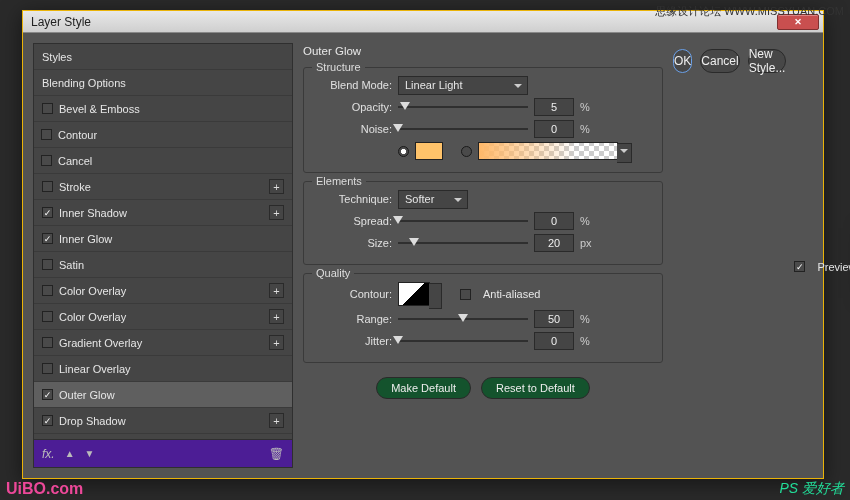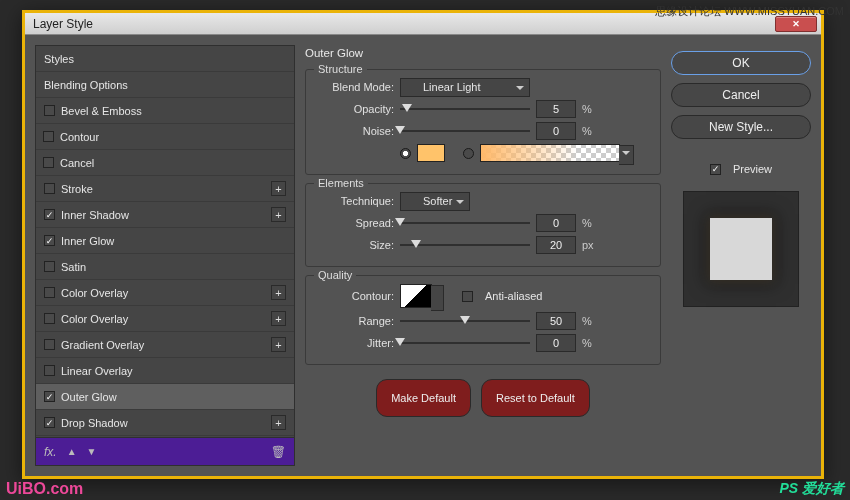--- a/index.html
+++ b/index.html
@@ -1,21 +1,21 @@
 <!DOCTYPE html>
 <html><head>
 <meta charset="utf-8">
 <style>
   * { box-sizing: border-box; margin: 0; padding: 0; font-family: "Segoe UI", Tahoma, sans-serif; }
   body { background: #2a2a2a; width: 850px; height: 500px; overflow: hidden; position: relative; }
   .watermark-top { position: absolute; top: 4px; right: 6px; color: #333; font-size: 11px; font-family: Arial; z-index: 1; }
-  .watermark-bot { position: absolute; bottom: 2px; right: 6px; color: #2d9; font-size: 14px; font-style: italic; font-weight: bold; z-index: 3; }
+  .watermark-bot { position: absolute; bottom: 2px; right: 6px; color: #2d9; font-size: 14px; font-style: italic; font-weight: normal; z-index: 3; }
   .watermark-bot2 { position: absolute; bottom: 2px; left: 6px; color: #ec4899; font-size: 16px; font-weight: bold; z-index: 3; }
 
-  .dialog { position: absolute; left: 22px; top: 10px; width: 802px; height: 469px; background: #535353; border: 3px solid #eab308; box-shadow: 0 4px 20px rgba(0,0,0,.5); }
+  .dialog { position: absolute; left: 22px; top: 10px; width: 802px; height: 469px; background: #535353; border: 1px solid #eab308; box-shadow: 0 4px 20px rgba(0,0,0,.5); }
   .titlebar { height: 22px; background: linear-gradient(#e8e8e8,#cfcfcf); display: flex; align-items: center; padding: 0 4px 0 8px; font-size: 12px; color: #222; border-bottom: 1px solid #888; }
   .titlebar .spacer { flex: 1; }
   .close-btn { width: 42px; height: 16px; background: #c94f4f; border: 1px solid #803030; border-radius: 2px; display: flex; align-items: center; justify-content: center; color: #fff; font-size: 11px; font-weight: bold; box-shadow: inset 0 1px rgba(255,255,255,.3); }
   .close-btn::before { content: "✕"; font-size: 9px; }
 
   .body { display: flex; height: calc(100% - 22px); padding: 10px; gap: 10px; color: #e6e6e6; font-size: 11px; }
 
   .col-left { width: 260px; display: flex; flex-direction: column; }
   .style-list { flex: 1; background: #454545; border: 1px solid #2f2f2f; overflow-y: auto; }
   .style-row { display: flex; align-items: center; height: 26px; padding: 0 8px; border-bottom: 1px solid #3a3a3a; }
@@ -30,39 +30,39 @@
   .fx-icon { font-style: italic; font-size: 12px; }
   .arrow { font-size: 10px; }
   .trash { margin-left: auto; font-size: 12px; }
 
   .col-mid { flex: 1; display: flex; flex-direction: column; gap: 8px; padding-top: 2px; }
   .section-title { font-size: 11.5px; color: #e8e8e8; margin-bottom: 2px; }
   .group { border: 1px solid #3a3a3a; border-radius: 3px; padding: 6px 10px 10px 10px; position: relative; }
   .group-title { position: absolute; top: -7px; left: 8px; background: #535353; padding: 0 4px; font-size: 11px; color: #ddd; text-align: right; }
   .row { display: flex; align-items: center; height: 22px; gap: 6px; }
   .row .lab { width: 78px; text-align: right; color: #e0e0e0; }
-  .dropdown { height: 19px; background: #454545; border: 1px solid #2a2a2a; display: flex; align-items: center; padding: 0 16px 0 22px; position: relative; font-size: 11px; min-width: 90px; }
+  .dropdown { height: 19px; background: #454545; border: 1px solid #2a2a2a; display: flex; align-items: center; padding: 0 16px 0 6px; position: relative; font-size: 11px; min-width: 90px; }
   .dropdown::after { content: ""; position: absolute; right: 5px; top: 7px; border: 4px solid transparent; border-top-color: #ccc; }
   .slider { width: 130px; height: 14px; position: relative; }
   .slider::before { content: ""; position: absolute; left: 0; right: 0; top: 6px; height: 2px; background: #2f2f2f; }
   .slider .thumb { position: absolute; top: 2px; width: 0; height: 0; border: 5px solid transparent; border-top: 8px solid #dcdcdc; transform: translateX(-5px); }
   .numbox { width: 40px; height: 18px; background: #454545; border: 1px solid #2a2a2a; color: #eee; text-align: center; font-size: 11px; line-height: 16px; }
   .unit { color: #ccc; width: 18px; }
   .radio { width: 11px; height: 11px; border-radius: 50%; border: 1px solid #1a1a1a; background: #4a4a4a; display: inline-block; }
   .radio.on { background: radial-gradient(circle, #fff 0 40%, #4a4a4a 45%); }
   .swatch { width: 28px; height: 18px; border: 1px solid #222; }
   .gradient { width: 140px; height: 18px; border: 1px solid #222; background: linear-gradient(to right, #ffb96a, rgba(255,185,106,0) 70%), repeating-conic-gradient(#ccc 0 25%, #fff 0 50%) 0/10px 10px; position: relative; }
   .gradient::after { content: ""; position: absolute; right: -15px; top: 0; width: 14px; height: 18px; background: #454545; border: 1px solid #2a2a2a; border-left: none; }
   .gradient .dd { position: absolute; right: -11px; top: 6px; border: 4px solid transparent; border-top-color: #ccc; z-index: 2; }
   .contour-sw { width: 32px; height: 24px; background: linear-gradient(135deg, #fff 0 49%, #000 50% 100%); border: 1px solid #222; position: relative; }
   .contour-sw::after { content: ""; position: absolute; right: -13px; top: 0; width: 12px; height: 24px; background: #454545; border: 1px solid #2a2a2a; border-left: none; }
-  .btn { height: 38px; padding: 0 14px; background: #7f1d1d; border: 1px solid #2a2a2a; border-radius: 11px; color: #eee; display: inline-flex; align-items: center; font-size: 11px; }
+  .btn { height: 22px; padding: 0 14px; background: #14532d; border: 1px solid #2a2a2a; border-radius: 11px; color: #eee; display: inline-flex; align-items: center; font-size: 11px; }
   .btnrow { display: flex; gap: 10px; justify-content: center; margin-top: 6px; }
 
-  .col-right { width: 140px; display: flex; flex-direction: column; gap: 8px; align-items: stretch; padding-top: 6px; }
+  .col-right { width: 140px; display: flex; flex-direction: row; gap: 8px; align-items: stretch; padding-top: 6px; }
   .rt-btn { height: 24px; border-radius: 12px; background: #474747; border: 1px solid #2a2a2a; color: #eee; display: flex; align-items: center; justify-content: center; font-size: 12px; }
   .rt-btn.primary { border: 1.5px solid #6aa0e8; }
   .preview-row { display: flex; align-items: center; justify-content: center; gap: 6px; margin-top: 16px; }
   .preview { margin-top: 8px; width: 116px; height: 116px; background: #2f2f2f; border: 1px solid #222; align-self: center; display: flex; align-items: center; justify-content: center; }
   .prev-inner { width: 62px; height: 62px; background: #d8d8d8; box-shadow: 0 0 16px 4px rgba(0,0,0,.5), 0 0 10px rgba(255,200,120,.25); }
 </style>
 </head>
 <body>
 
 <div class="watermark-top">思缘设计论坛  WWW.MISSYUAN.COM</div>

